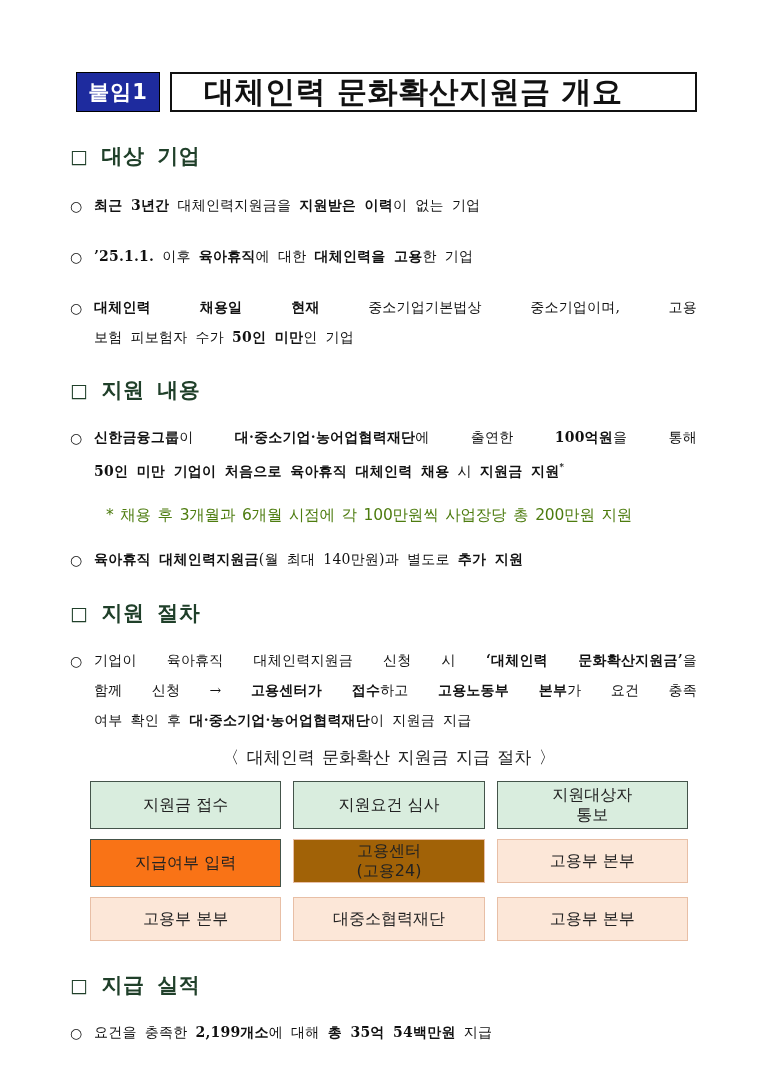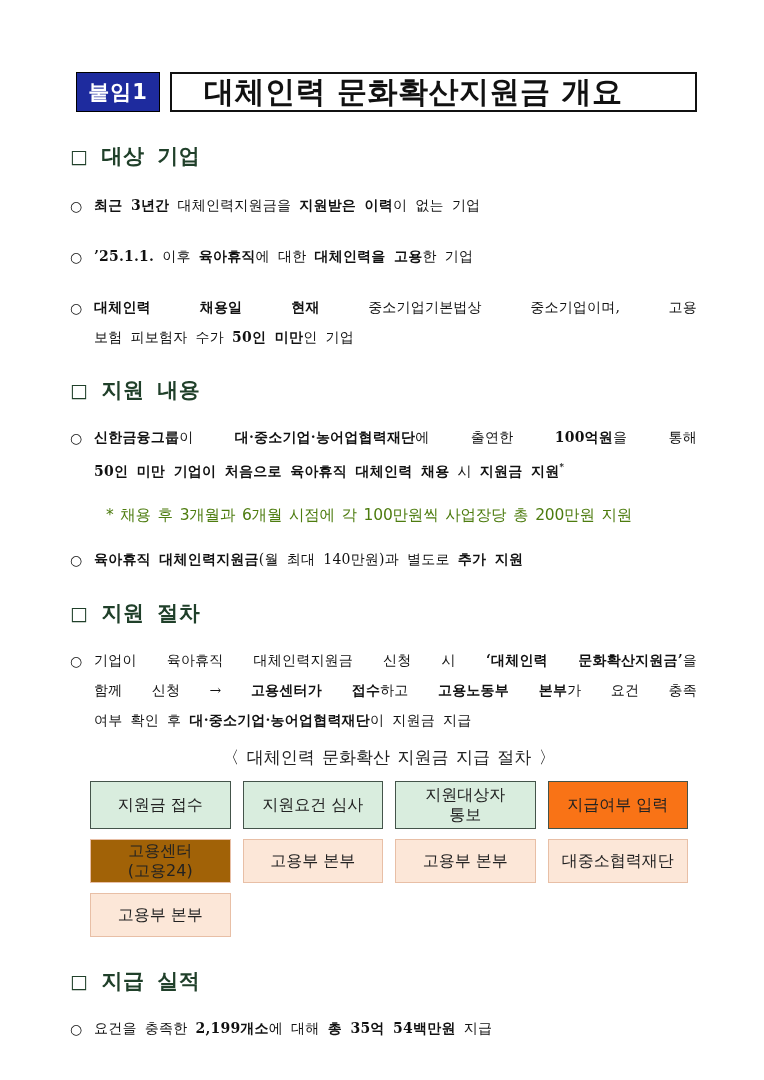--- a/index.html
+++ b/index.html
@@ -60,21 +60,21 @@
   }
   
   .caption {
     margin-top:10px; margin-left:20px; width:598px;
     text-align:center;
     font-family:"DejaVu Sans","Liberation Sans",sans-serif;
     font-size:17px; line-height:24px; color:#222222; word-spacing:2px;
   }
   .flow {
     margin-top:12px; margin-left:20px; width:598px;
-    display:grid; grid-template-columns:repeat(4,1fr);
+    display:grid; grid-template-columns:repeat(3,1fr);
     column-gap:12px; row-gap:10px;
     font-family:"DejaVu Sans","Liberation Sans",sans-serif;
   }
   .cell {
     display:flex; align-items:center; justify-content:center;
     text-align:center; white-space:pre-line;
     font-size:16px; line-height:20px; color:#222222;
     border:1px solid;
   }
   .step  { height:46px; }

